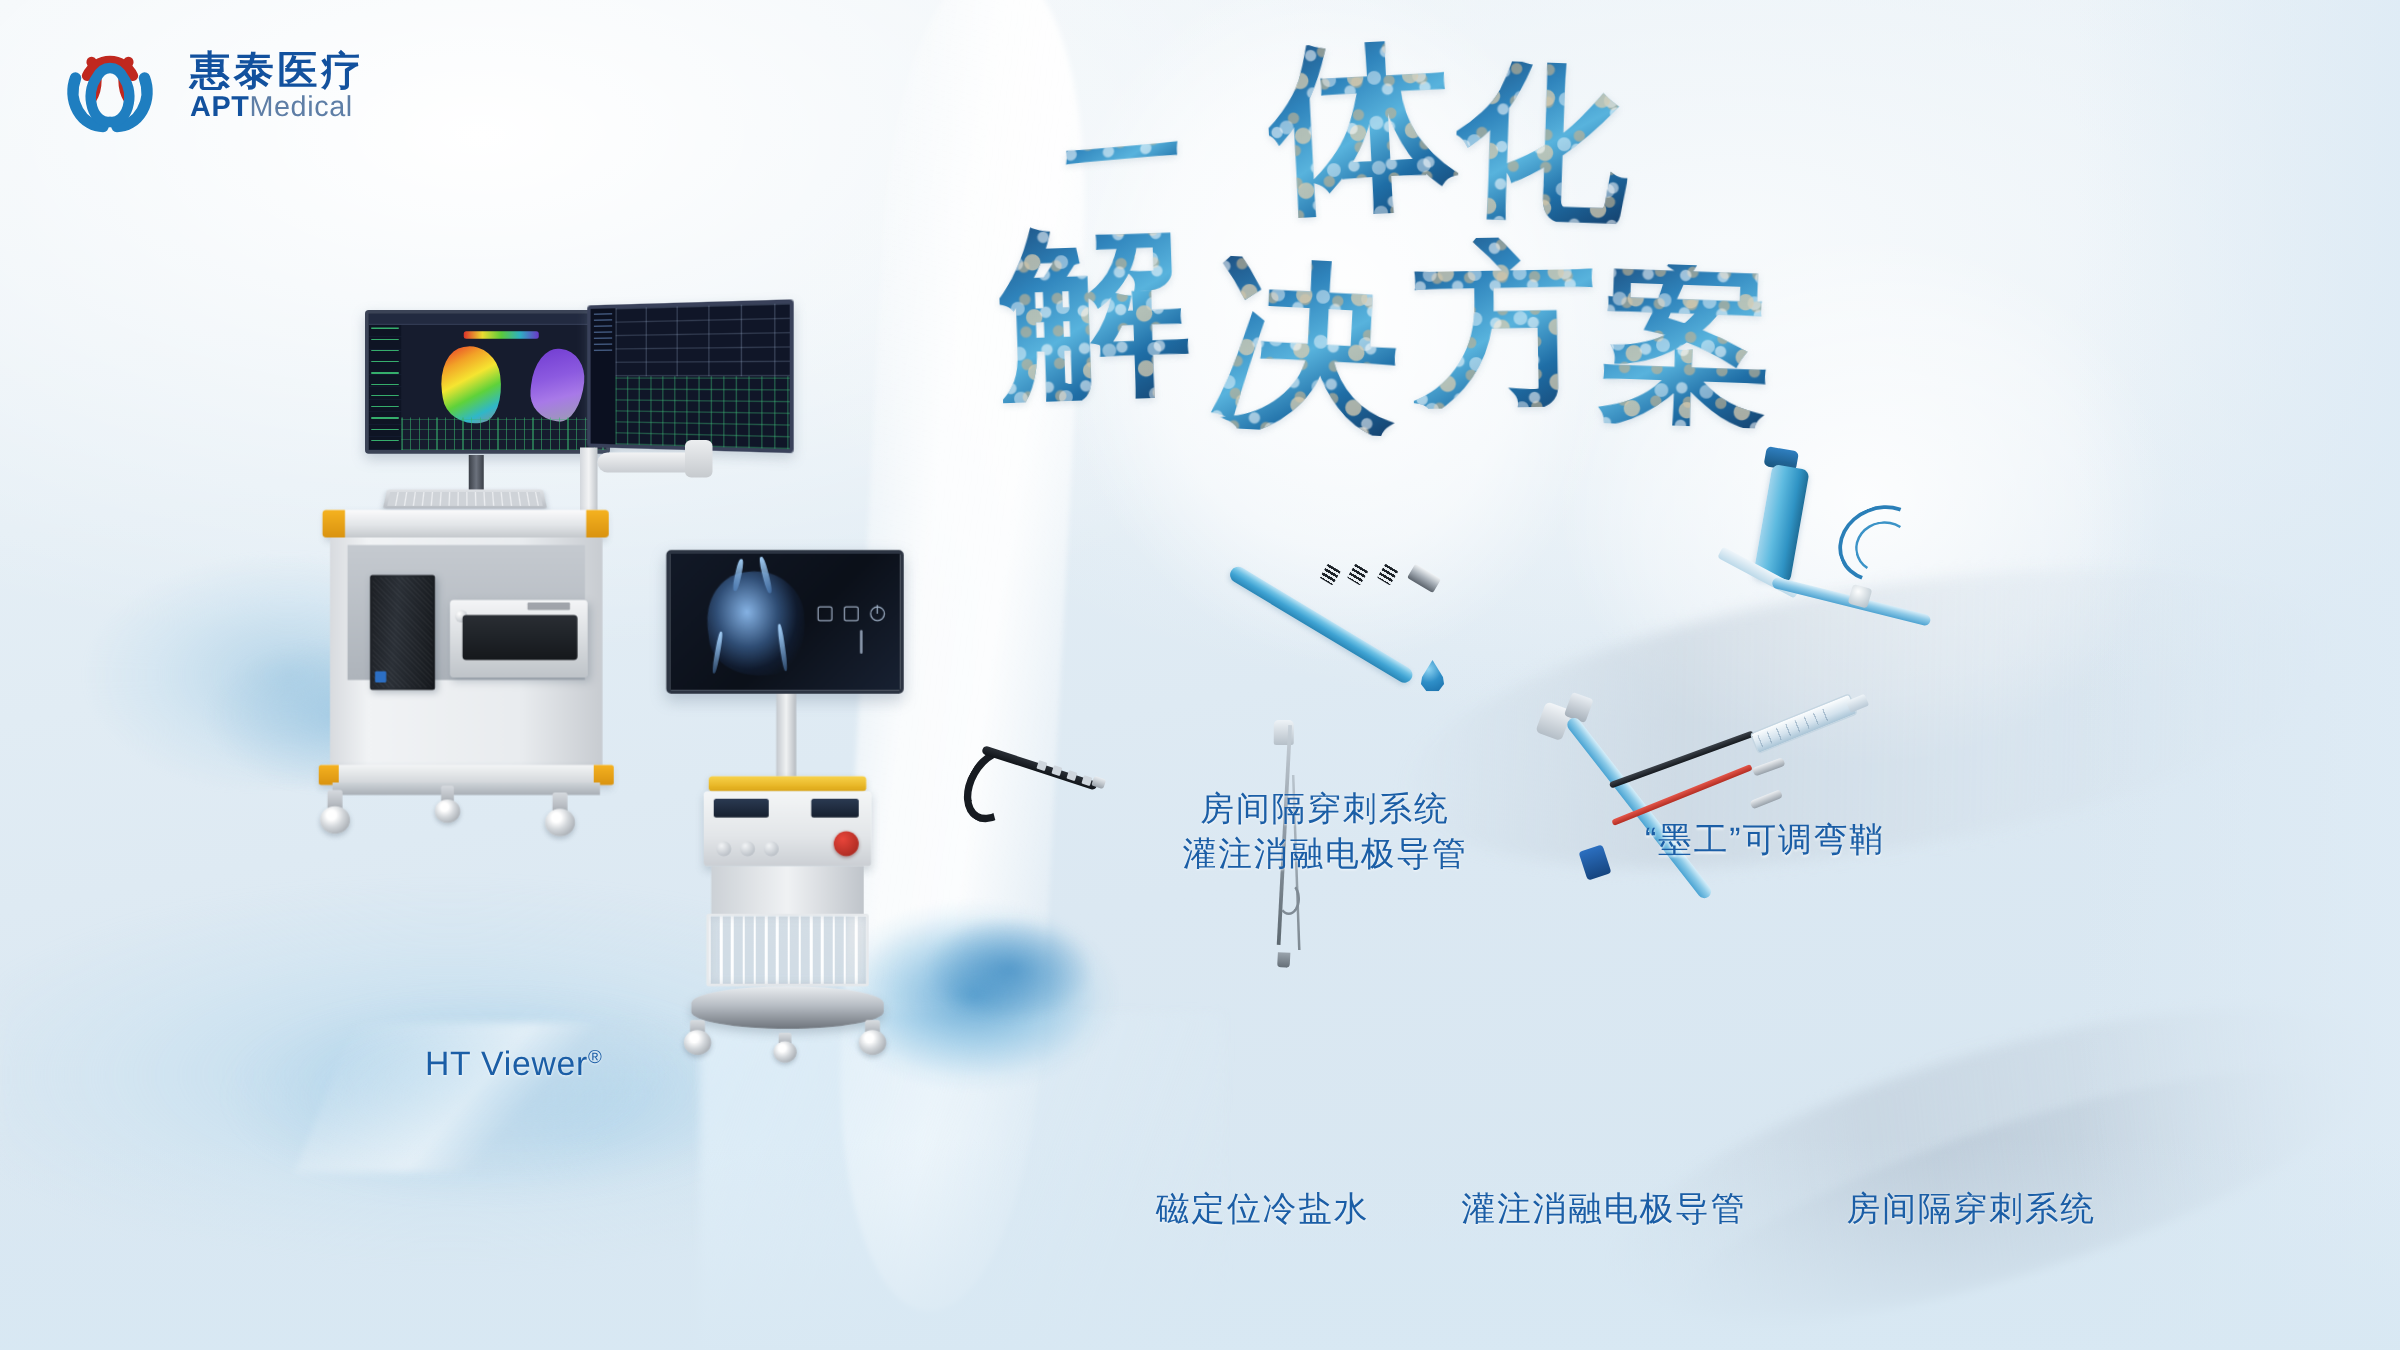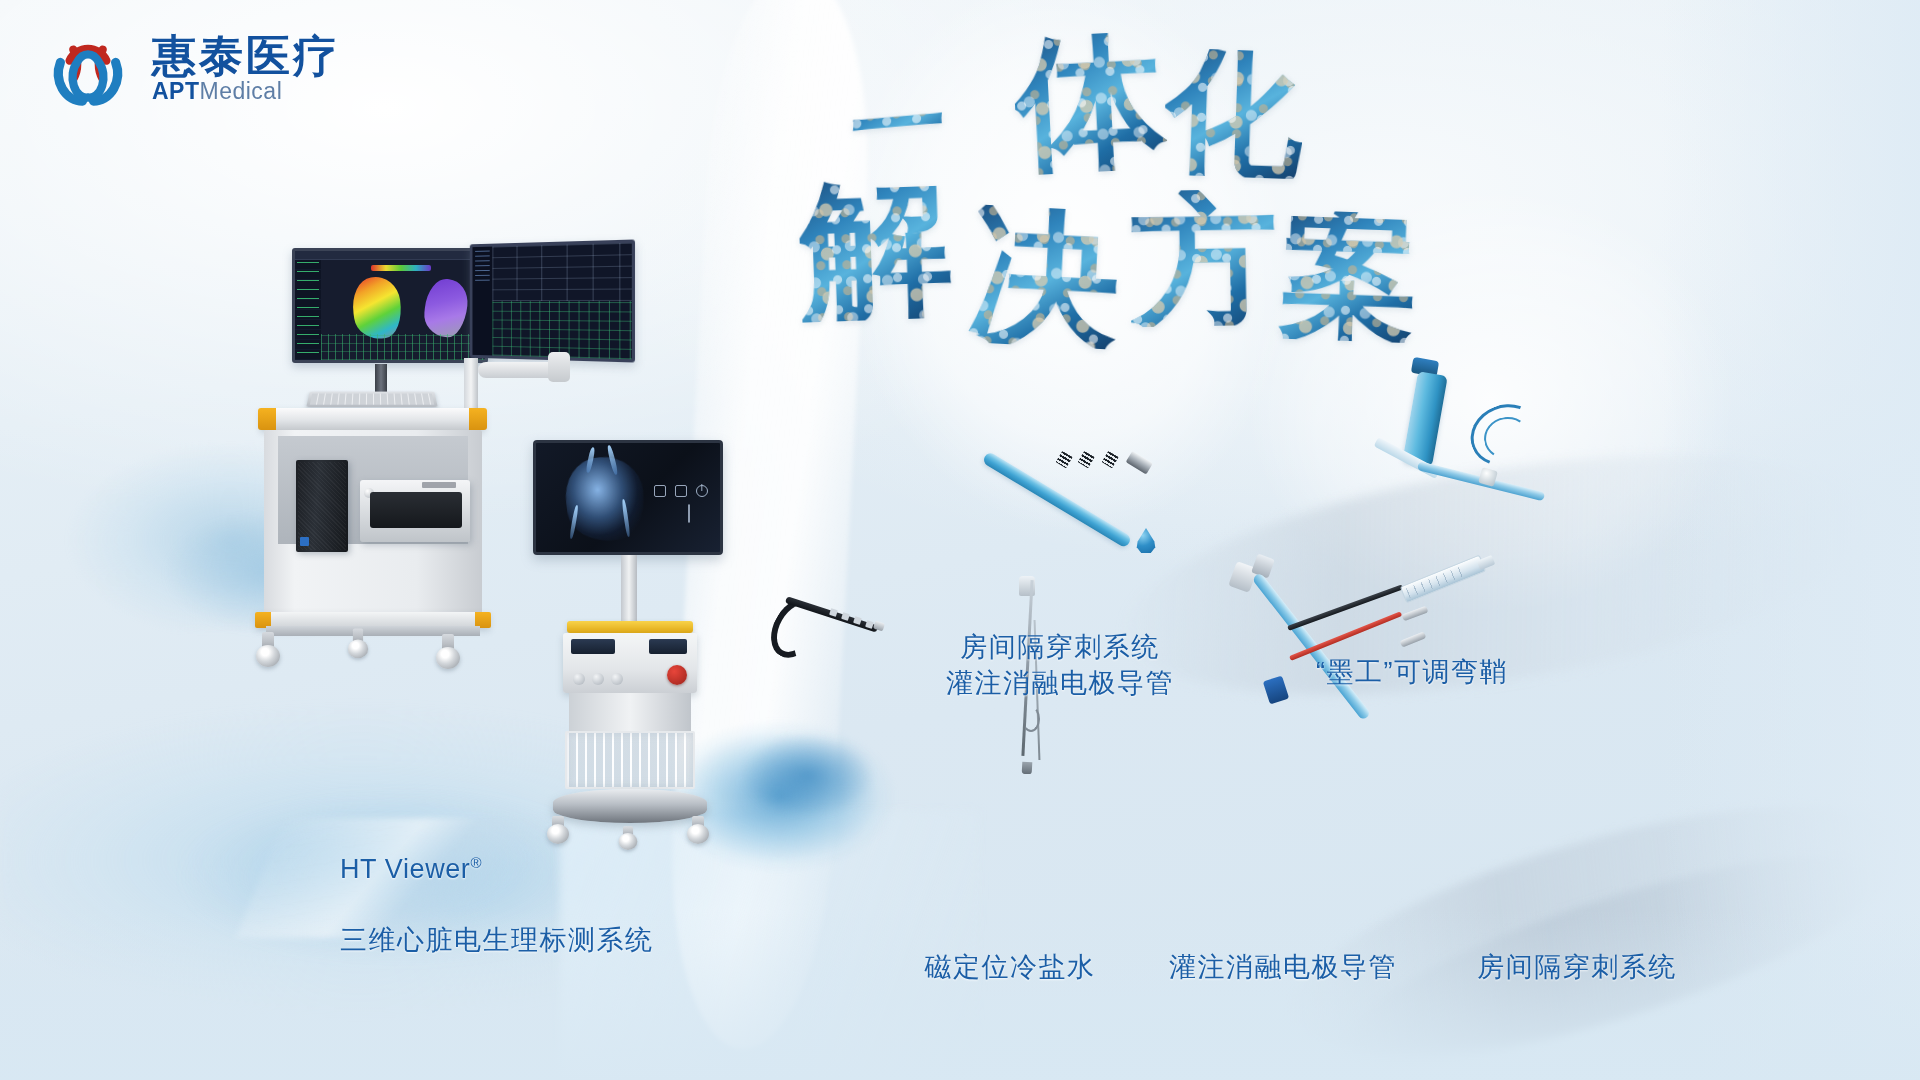--- a/index.html
+++ b/index.html
@@ -107,21 +107,21 @@
     background: linear-gradient(115deg, rgba(255,255,255,0) 0%, rgba(255,255,255,.55) 40%, rgba(200,221,236,.5) 55%, rgba(255,255,255,0) 80%);
     transform: skewX(-22deg);
     filter: blur(3px);
   }
 
   
   .logo-area { position: absolute; left: 42px; top: 22px; display: flex; align-items: center; gap: 18px; }
   .logo-mark { width: 92px; height: 92px; position: relative; }
   .logo-text { display: flex; flex-direction: column; gap: 2px; }
   .logo-cn {
-    font-size: 44px; font-weight: bold; color: #12519e; letter-spacing: 3px;
+    font-size: 32px; font-weight: bold; color: #12519e; letter-spacing: 3px;
     line-height: 1; white-space: nowrap;
   }
   .logo-en { font-size: 23px; line-height: 1; white-space: nowrap; letter-spacing: .5px; }
   .logo-en .apt { font-weight: bold; color: #12519e; }
   .logo-en .med { color: #5e7ea6; }
 
   
   .headline { position: absolute; left: 960px; top: 40px; width: 700px; height: 300px; }
   .cal {
     position: absolute;
@@ -512,21 +512,21 @@
     color: #1b5ea6;
     font-size: 27px;
     line-height: 1.32;
     letter-spacing: 1.5px;
     white-space: pre-line;
     text-shadow: 0 1px 2px rgba(255,255,255,.8);
   }
   .cap-en { font-size: 27px; letter-spacing: .6px; }
   .cap-en sup { font-size: 15px; vertical-align: super; }
 
-  .cap-viewer   { left: 340px; top: 816px; }
+  .cap-viewer   { left: 340px; top: 798px; }
   .cap-ablation { left: 1060px; top: 630px; text-align: center; transform: translateX(-50%); }
   .cap-sheath   { left: 1412px; top: 655px; text-align: center; transform: translateX(-50%); }
   .cap-deca     { left: 1010px; top: 950px; text-align: center; transform: translateX(-50%); }
   .cap-septal   { left: 1283px; top: 950px; text-align: center; transform: translateX(-50%); }
   .cap-pacing   { left: 1577px; top: 950px; text-align: center; transform: translateX(-50%); }
 </style>
 </head>
 <body>
 
 <div id="poster">
@@ -721,21 +721,20 @@
     <span class="blueplug"></span>
     <span class="wire-blk"></span>
     <span class="wire-red"></span>
     <span class="pin1"></span>
     <span class="pin2"></span>
     <span class="syringe"></span>
   </div>
 
   <div class="cap cap-viewer">
     <div class="cap-en"><span>HT Viewer</span><sup>®</sup></div>
-    <div>三维心脏电生理标测系统</div>
   </div>
 
   <div class="cap cap-ablation">房间隔穿刺系统
 灌注消融电极导管</div>
   <div class="cap cap-sheath">“墨工”可调弯鞘</div>
   <div class="cap cap-deca">磁定位冷盐水</div>
   <div class="cap cap-septal">灌注消融电极导管</div>
   <div class="cap cap-pacing">房间隔穿刺系统</div>
 
 </div>

